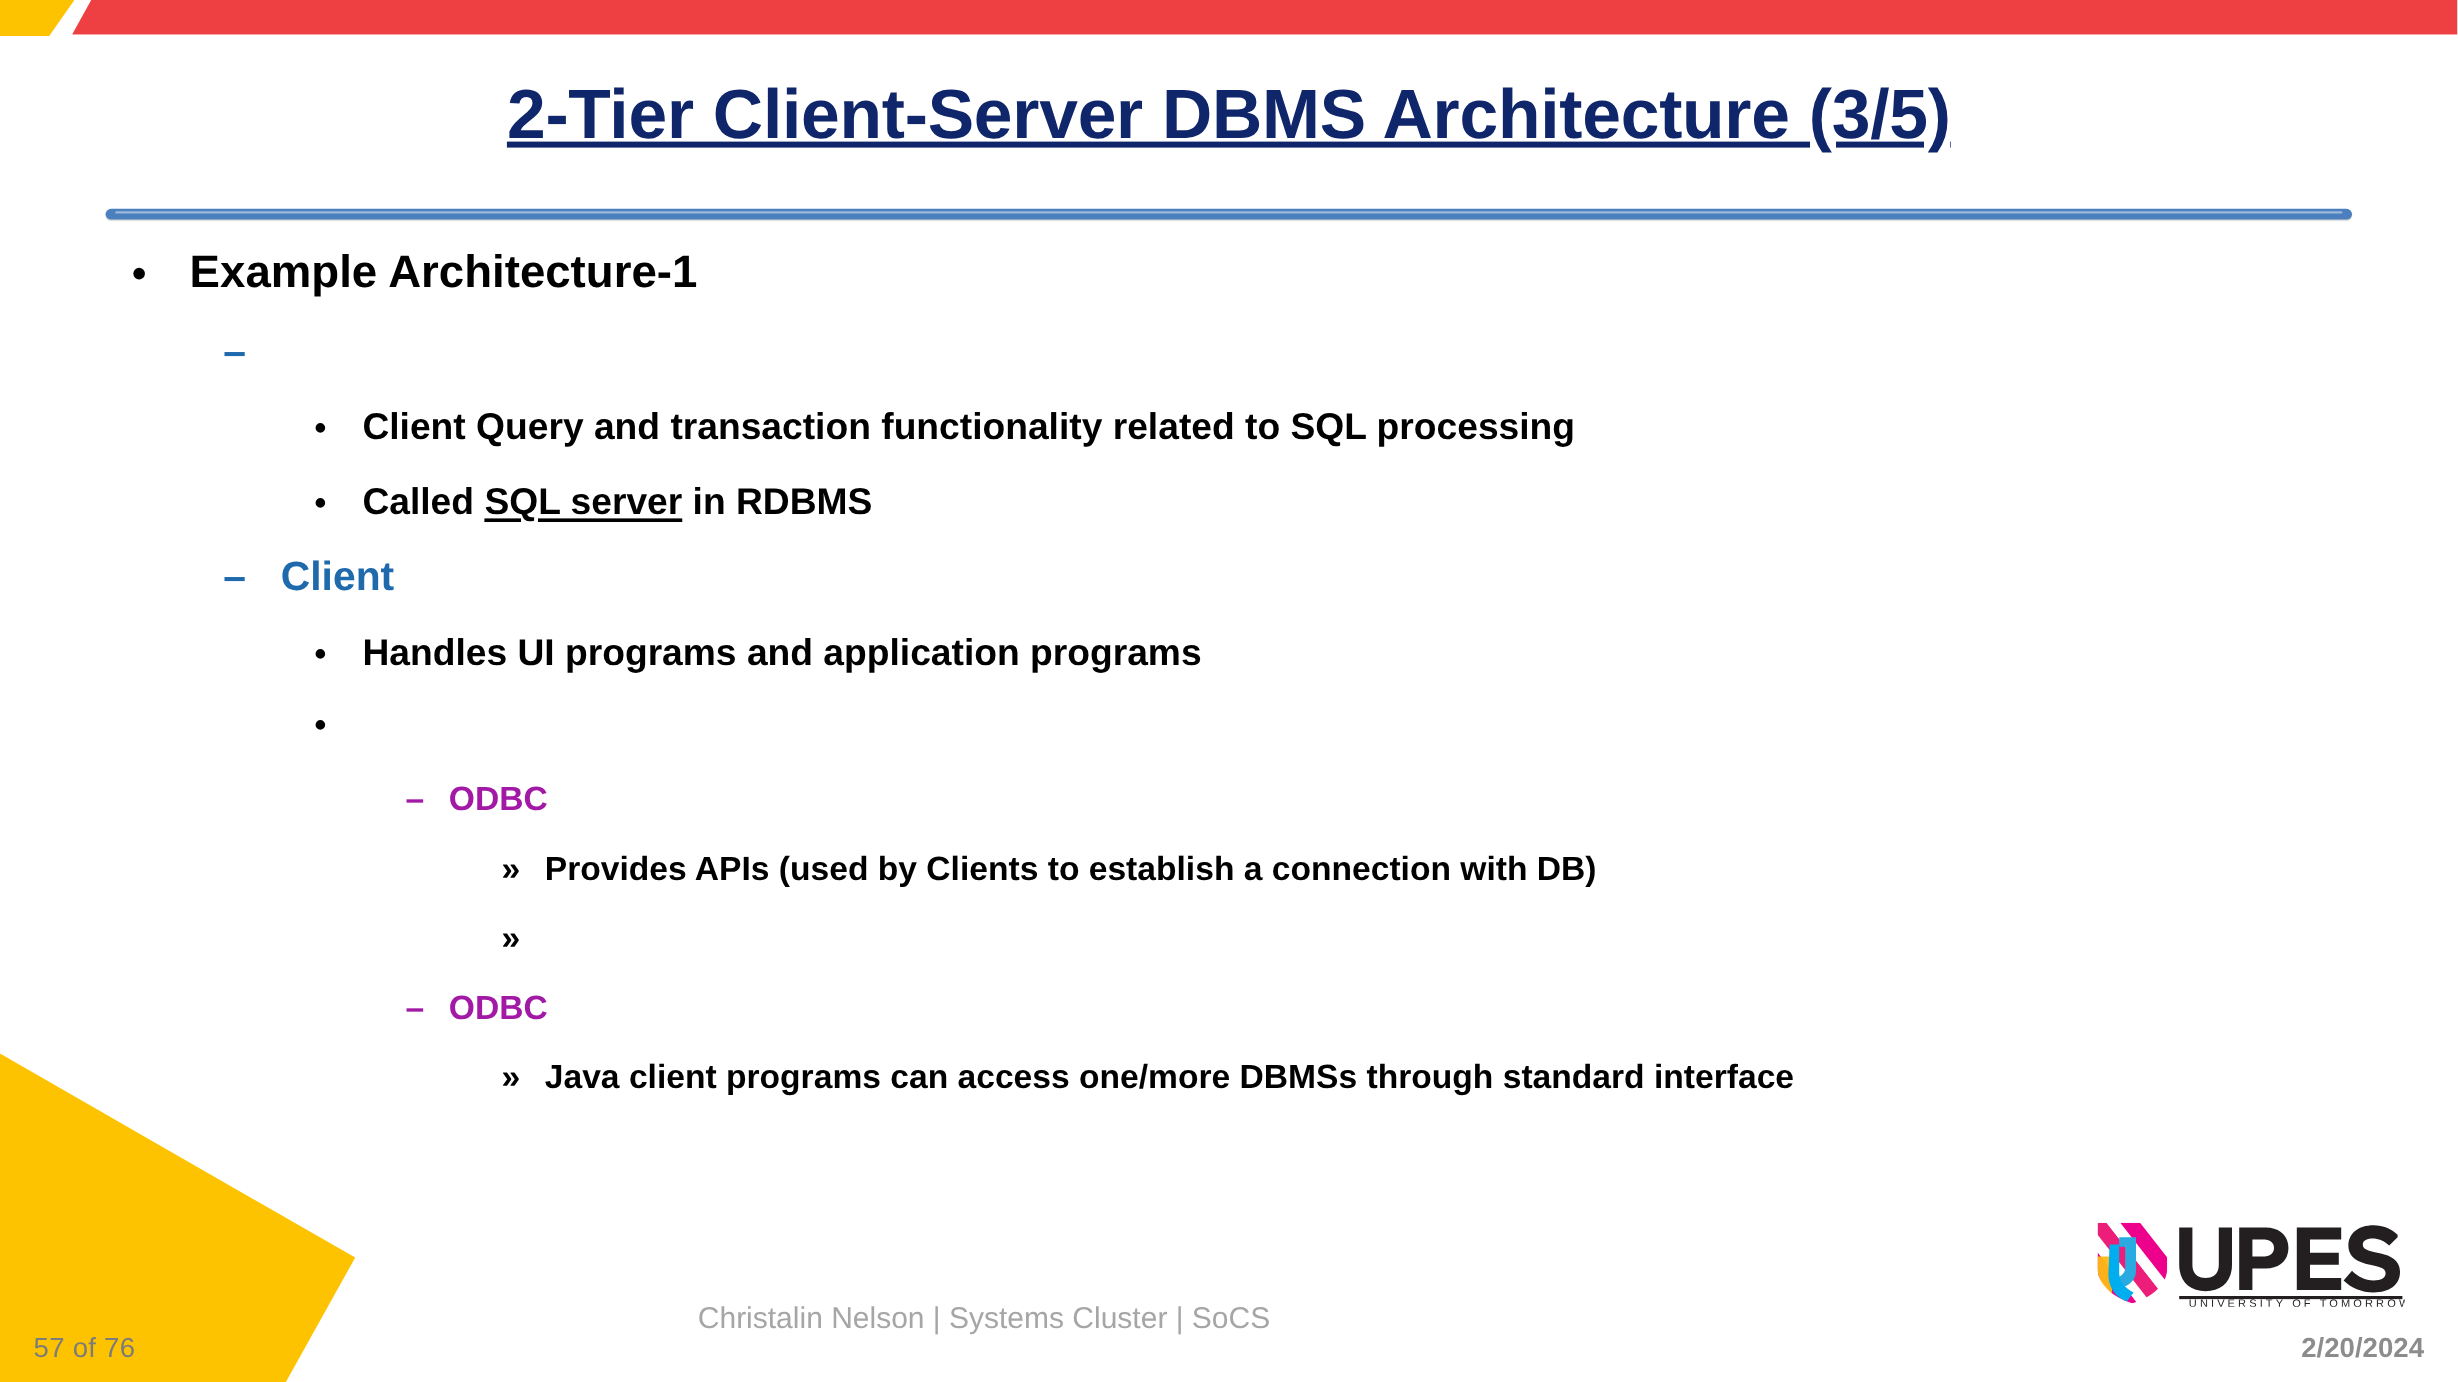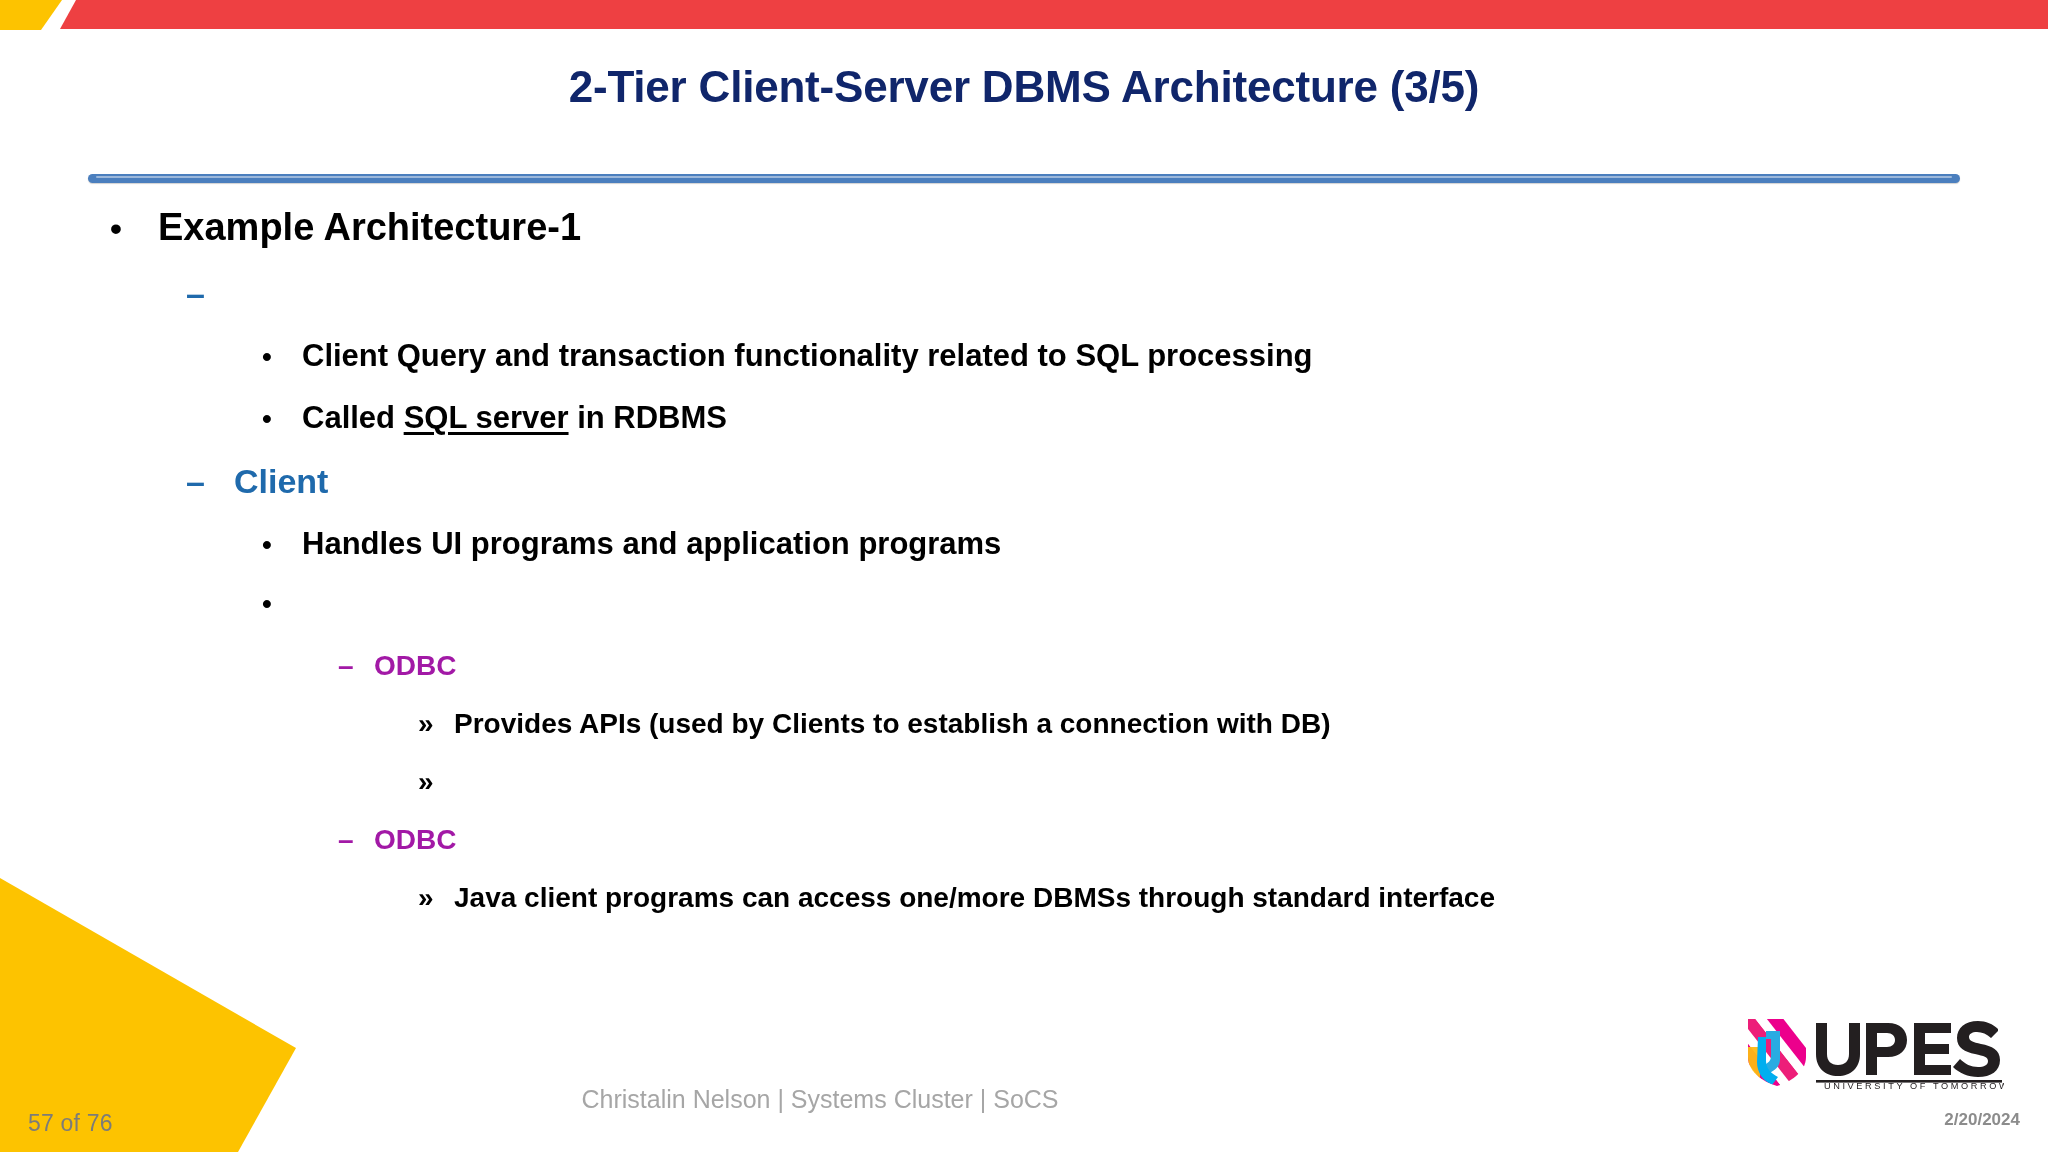--- a/index.html
+++ b/index.html
@@ -38,25 +38,26 @@
     background: #EE4042;
     clip-path: polygon(16px 0, 1988px 0, 1988px 29px, 0 29px);
   }
 
   
   .slide-title {
     position: absolute;
     left: 0; top: 62px;
     width: 2048px;
     text-align: center;
-    font-size: 44px;
+    font-size: 58px;
     font-weight: bold;
     color: #10266B;
     letter-spacing: -0.2px;
     white-space: nowrap;
+    text-decoration: underline;
   }
 
   
   .title-rule {
     position: absolute;
     left: 88px; top: 174px;
     width: 1872px; height: 9px;
     background: #4B7FBE;
     border-radius: 5px;
     box-shadow: 0 1px 1px rgba(0,0,0,0.18);
@@ -168,21 +169,21 @@
     text-align: center;
     font-size: 25px;
     color: #A6A6A6;
     font-weight: normal;
   }
 
   
   .footer-date {
     position: absolute;
     right: 28px; top: 1110px;
-    font-size: 17px;
+    font-size: 23px;
     font-weight: bold;
     color: #8C8C8C;
   }
 
   
   .upes-logo {
     position: absolute;
     left: 1744px; top: 1017px;
     width: 260px; height: 72px;
   }

